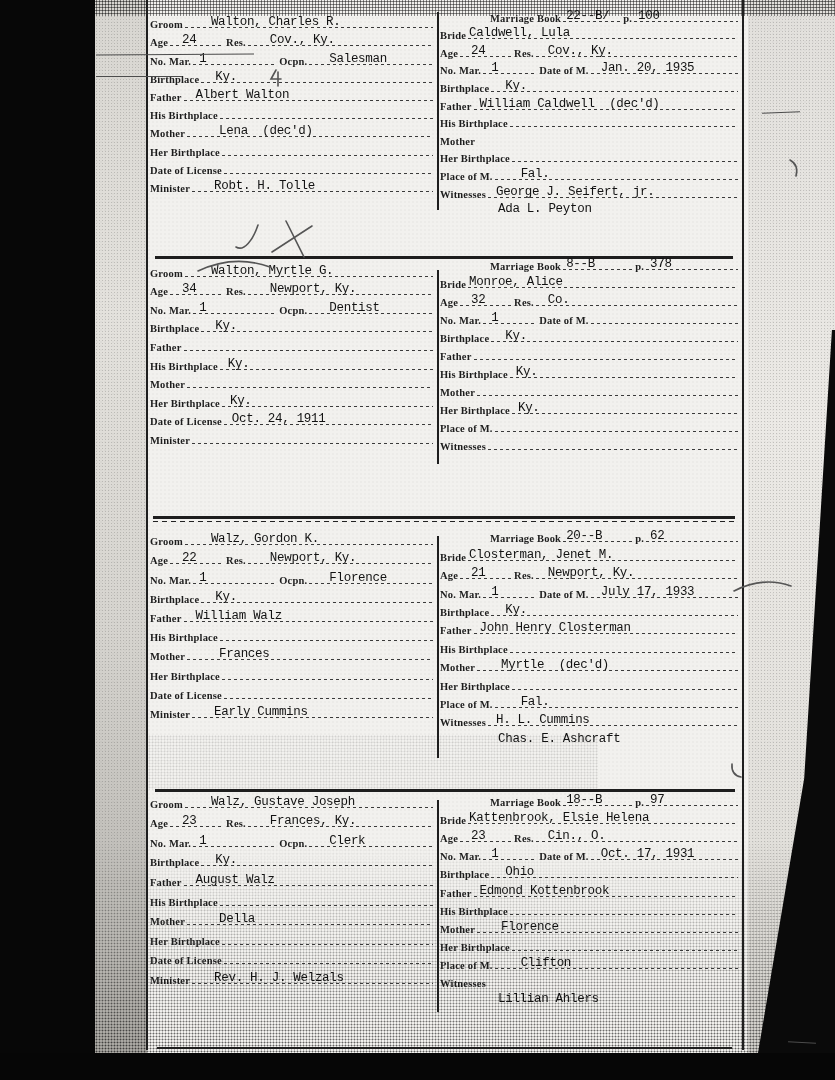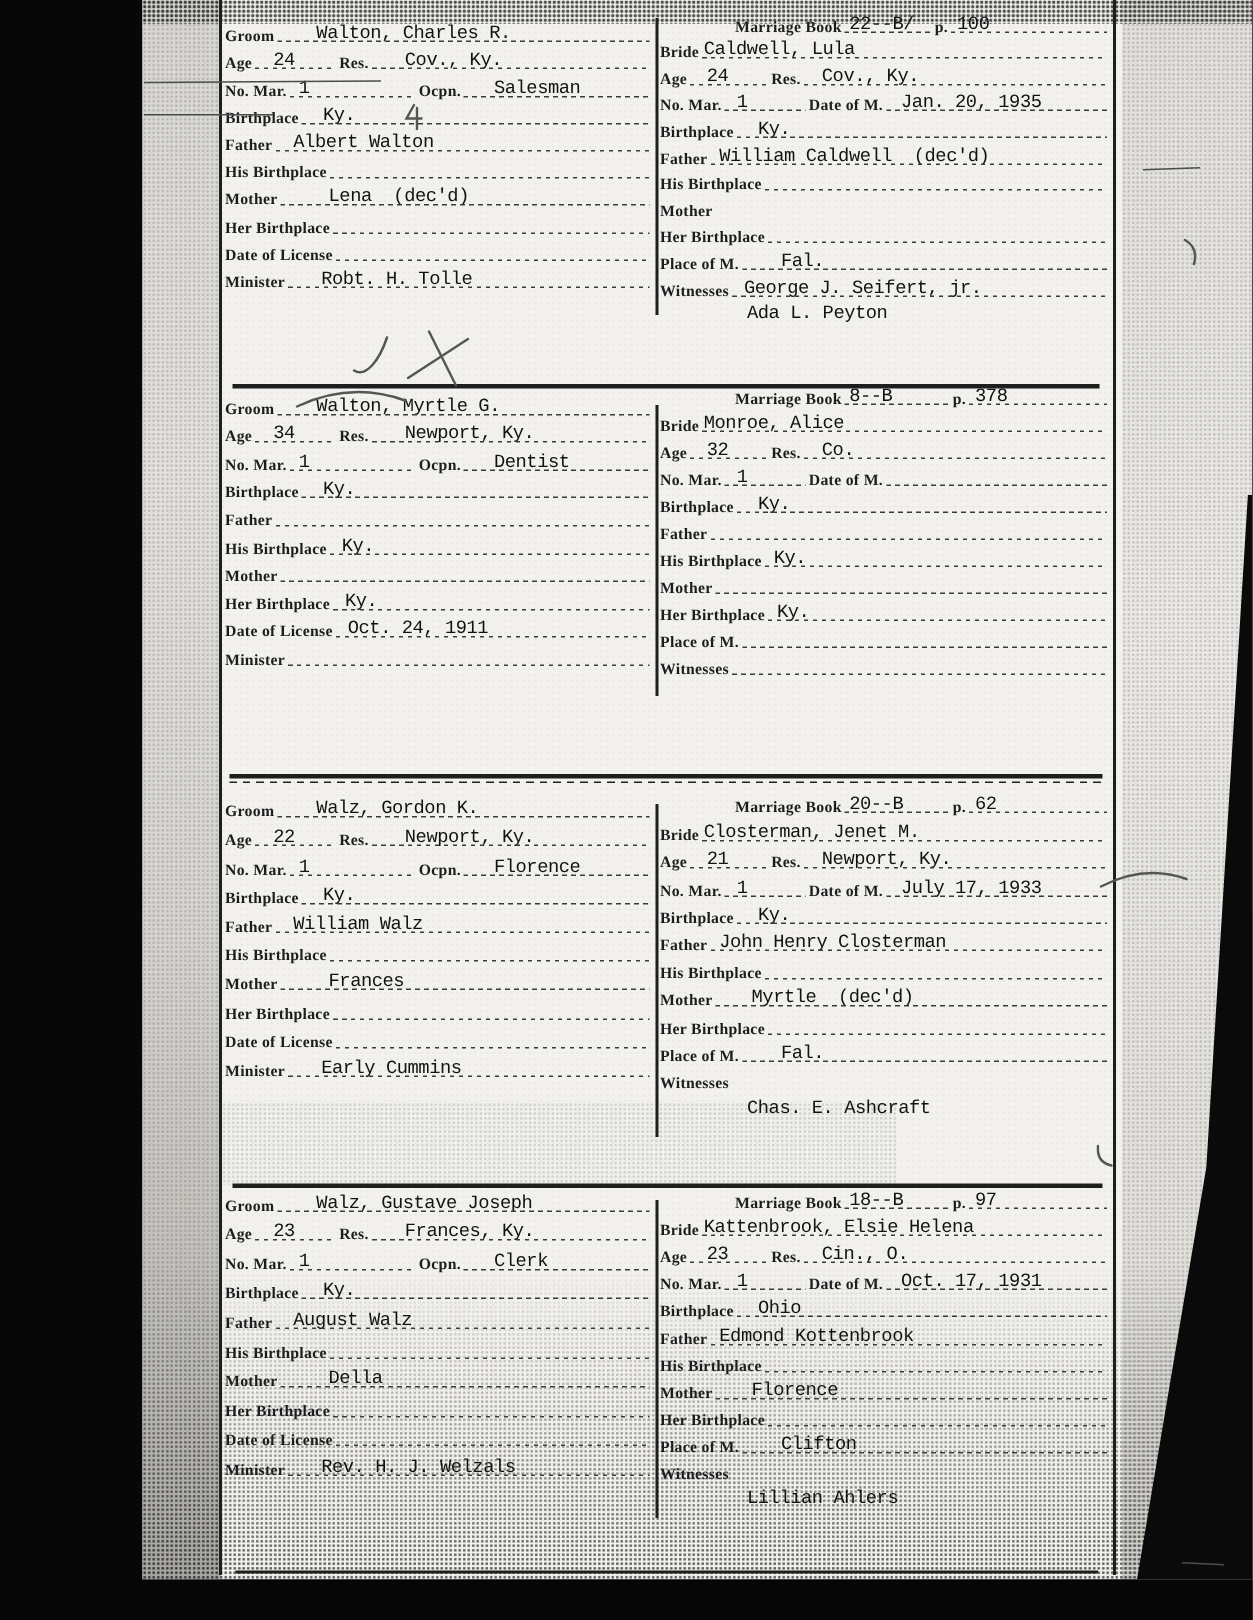--- a/index.html
+++ b/index.html
@@ -523,20 +523,23 @@
           <span class="leader"></span>
         </div>
         <div class="row" style="height: 18.4px;">
           <span class="lab">Place of M.</span>
           <span class="leader">
             <span class="val" style="left: 28px;">Fal.</span>
           </span>
         </div>
         <div class="row" style="height: 18.4px;">
           <span class="lab">Witnesses</span>
+          <span class="leader">
+            <span class="val" style="left: 10px;">H. L. Cummins</span>
+          </span>
         </div>
         <div class="row" style="height: 18.4px;">
           <span class="leader noline">
             <span class="val" style="left: 58px;">Chas. E. Ashcraft</span>
           </span>
         </div>
       </div>
       <div class="panel" style="left: 150px; top: 792px; width: 285px;">
         <div class="row" style="height: 19.6px;">
           <span class="lab">Groom</span>

